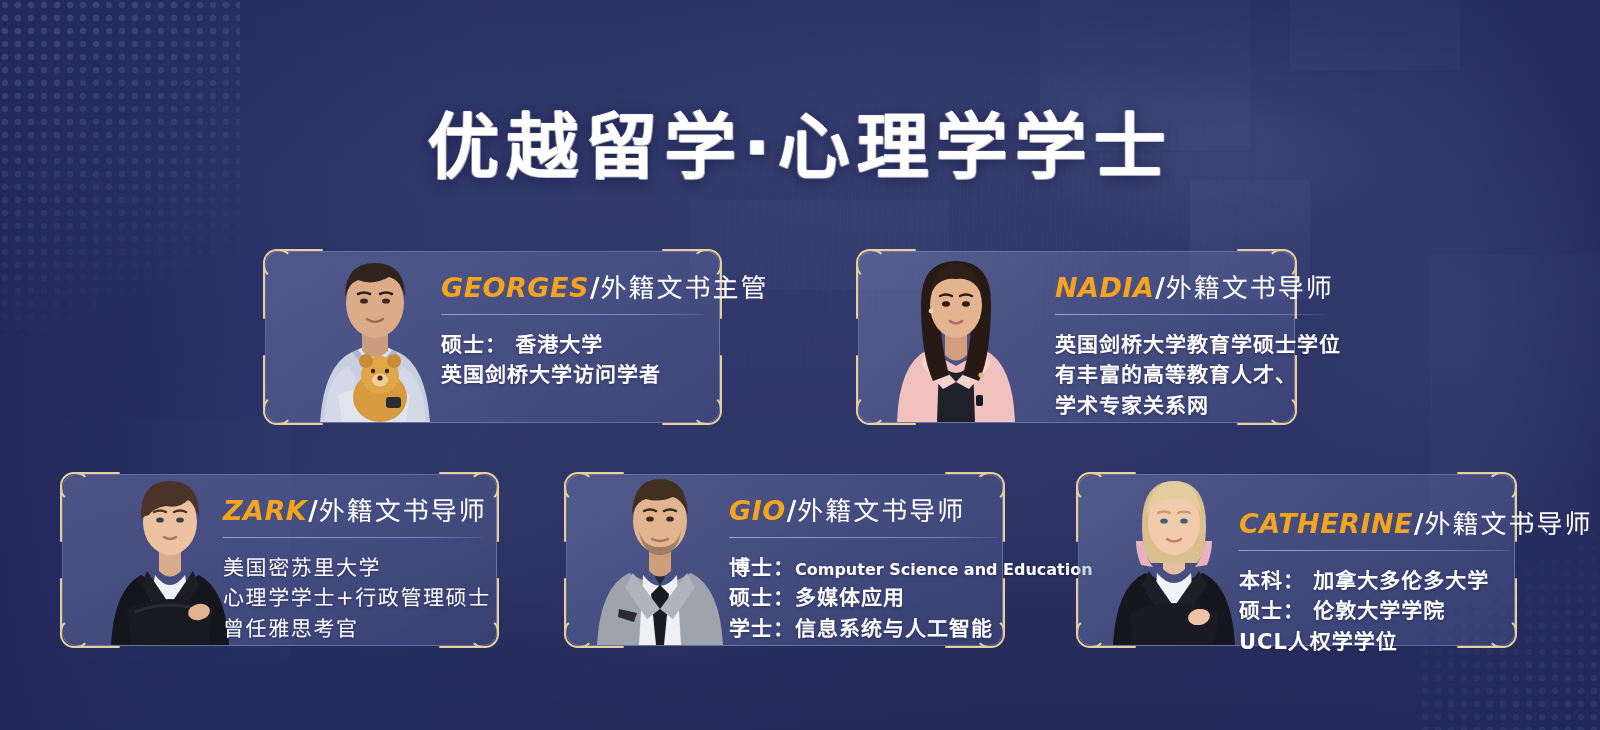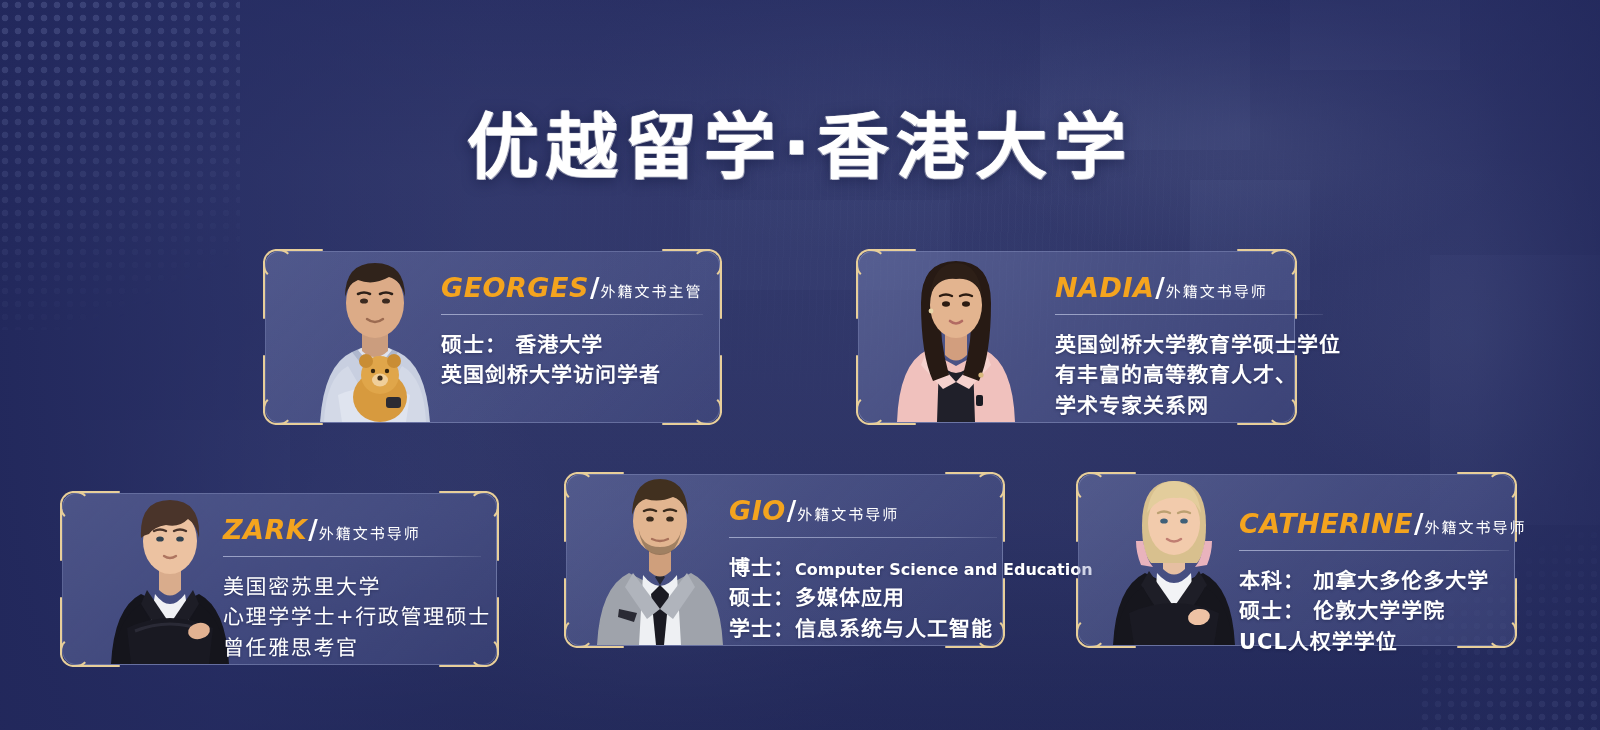--- a/index.html
+++ b/index.html
@@ -183,21 +183,21 @@
   .slash {
     font-family: "DejaVu Sans", "Liberation Sans", sans-serif;
     font-weight: 700;
     font-size: 26px;
     color: #ffffff;
     margin: 0 1px 0 1px;
   }
   .role {
     font-family: "DejaVu Sans", "Liberation Sans", sans-serif;
     font-weight: 400;
-    font-size: 15px;
+    font-size: 26px;
     color: #ffffff;
     letter-spacing: 2px;
   }
   .divider {
     height: 1px;
     background: linear-gradient(90deg, rgba(225,232,255,0.55), rgba(225,232,255,0.35) 80%, rgba(225,232,255,0.10));
     margin-bottom: 15px;
   }
   .detail {
     font-family: "DejaVu Sans", "Liberation Sans", sans-serif;
@@ -229,21 +229,21 @@
     <i style="left:1430px;top:255px;width:175px;height:270px;background:rgba(152,166,216,0.08);"></i>
     <i style="left:1190px;top:180px;width:120px;height:120px;"></i>
     <i style="left:60px;top:420px;width:230px;height:240px;background:rgba(152,166,216,0.07);"></i>
     <i style="left:690px;top:200px;width:260px;height:90px;background:rgba(152,166,216,0.06);"></i>
   </div>
   <div class="bg-tint"></div>
   <div class="dot-matrix"></div>
   <div class="dot-matrix br"></div>
 
   <div class="title-wrap">
-    <h1 class="title">优越留学·香港大学</h1>
+    <h1 class="title">优越留学·心理学学士</h1>
   </div>
 
   <div class="card" style="left:265px;top:251px;width:455px;height:172px;">
     <span class="corner tl">
         <span class="arc"></span>
       </span>
     <span class="corner tr">
         <span class="arc"></span>
       </span>
     <span class="corner bl">
@@ -363,21 +363,21 @@
       <div class="name-line">
         <span class="name">NADIA</span><span class="slash">/</span><span class="role">外籍文书导师</span>
       </div>
       <div class="divider"></div>
       <div class="detail">英国剑桥大学教育学硕士学位</div>
       <div class="detail">有丰富的高等教育人才、</div>
       <div class="detail">学术专家关系网</div>
     </div>
   </div>
 
-  <div class="card" style="left:62px;top:474px;width:435px;height:172px;margin-top:19px;">
+  <div class="card" style="left:62px;top:474px;width:435px;height:172px;">
     <span class="corner tl">
         <span class="arc"></span>
       </span>
     <span class="corner tr">
         <span class="arc"></span>
       </span>
     <span class="corner bl">
         <span class="arc"></span>
       </span>
     <span class="corner br">

